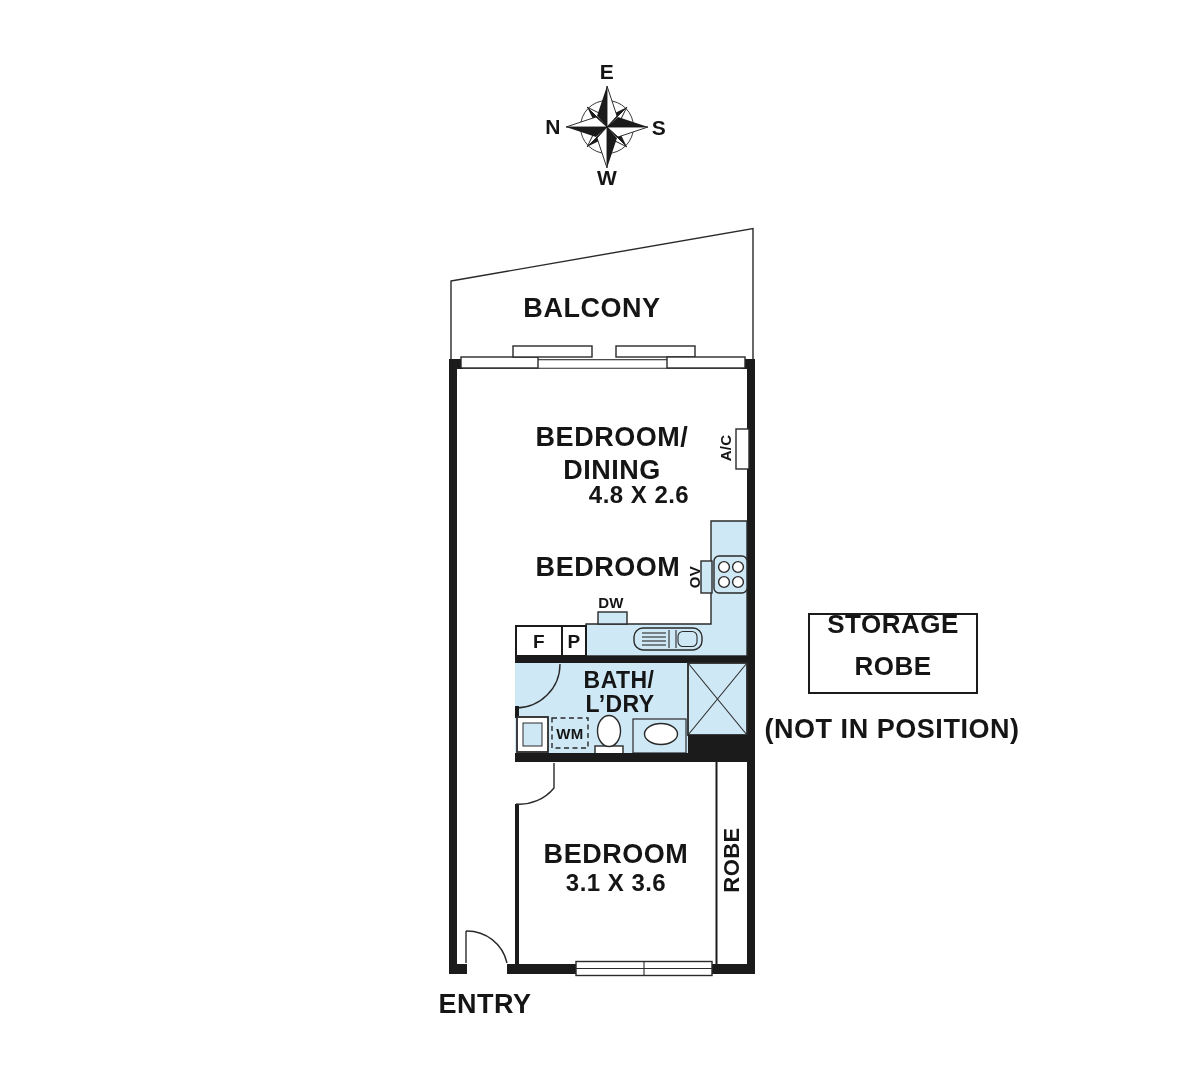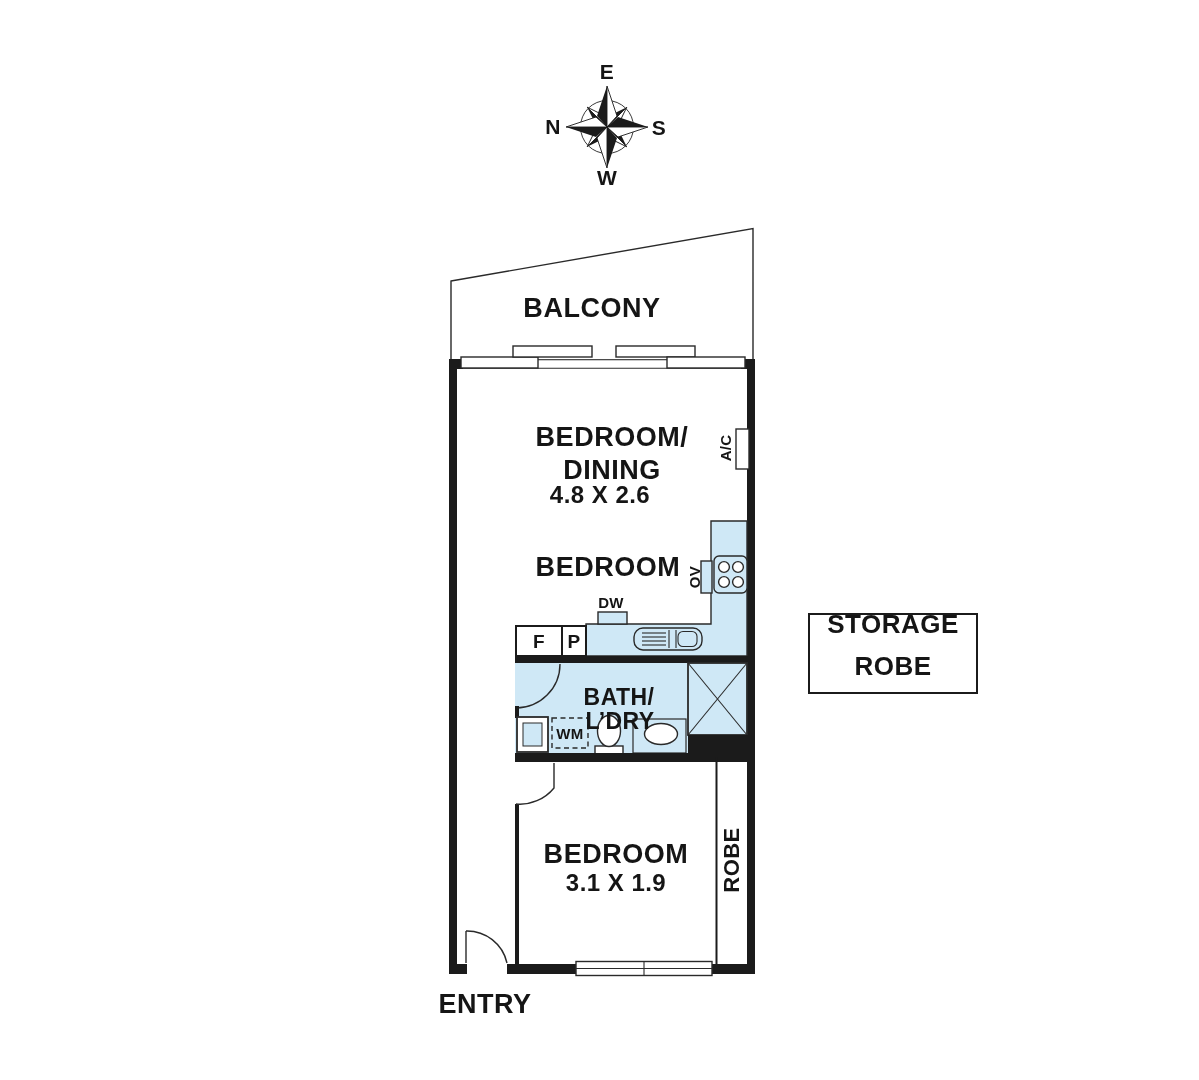--- a/index.html
+++ b/index.html
@@ -30,21 +30,21 @@
     transform:translate(-50%,-50%);
     font-weight:600;
     font-size:27px;
     color:var(--ink);
     white-space:nowrap;
     letter-spacing:.02em;
     line-height:1;
   }
   .fs26{font-size:26px;}
   .fs24{font-size:24px;}
-  .fs23{font-size:23px;margin-top:17px;}
+  .fs23{font-size:23px;}
   .fs22{font-size:22px;}
   .fs21{font-size:21px;}
   .fs19{font-size:19px;}
   .fs16{font-size:15px;}
   .fs15{font-size:15px;}
   .rot{transform:translate(-50%,-50%) rotate(-90deg);}
 </style>
 </head>
 <body>
 
@@ -194,36 +194,37 @@
 
   <div class="lbl fs21" style="left:607px;top:71px">E</div>
   <div class="lbl fs21" style="left:659px;top:127px">S</div>
   <div class="lbl fs21" style="left:607px;top:177px">W</div>
   <div class="lbl fs21" style="left:553px;top:126px">N</div>
 
   <div class="lbl" style="left:592px;top:308px">BALCONY</div>
 
   <div class="lbl" style="left:612px;top:437px">BEDROOM/</div>
   <div class="lbl" style="left:612px;top:470px">DINING</div>
-  <div class="lbl fs24" style="left:600px;top:495px">4.8 X 2.6</div>
+  <div class="lbl fs24" style="left:639px;top:495px">4.8 X 2.6</div>
 
   <div class="lbl rot fs15" style="left:725px;top:448px">A/C</div>
 
   <div class="lbl" style="left:608px;top:567px">BEDROOM</div>
   <div class="lbl rot fs15" style="left:694px;top:577px">OV</div>
   <div class="lbl fs16" style="left:611px;top:602px">DW</div>
   <div class="lbl fs19" style="left:539px;top:641px">F</div>
   <div class="lbl fs19" style="left:574px;top:641px">P</div>
 
   <div class="lbl fs23" style="left:619px;top:680px">BATH/</div>
   <div class="lbl fs23" style="left:620px;top:704px">L’DRY</div>
   <div class="lbl fs15" style="left:570px;top:733px">WM</div>
 
   <div class="lbl fs26" style="left:893px;top:624px">STORAGE</div>
   <div class="lbl fs26" style="left:893px;top:666px">ROBE</div>
+  <div class="lbl" style="left:892px;top:729px">(NOT IN POSITION)</div>
 
   <div class="lbl" style="left:616px;top:854px">BEDROOM</div>
-  <div class="lbl fs24" style="left:616px;top:883px">3.1 X 1.9</div>
+  <div class="lbl fs24" style="left:616px;top:883px">3.1 X 3.6</div>
   <div class="lbl rot fs22" style="left:732px;top:860px">ROBE</div>
 
   <div class="lbl" style="left:485px;top:1004px">ENTRY</div>
 
 </div>
 
 </body></html>

